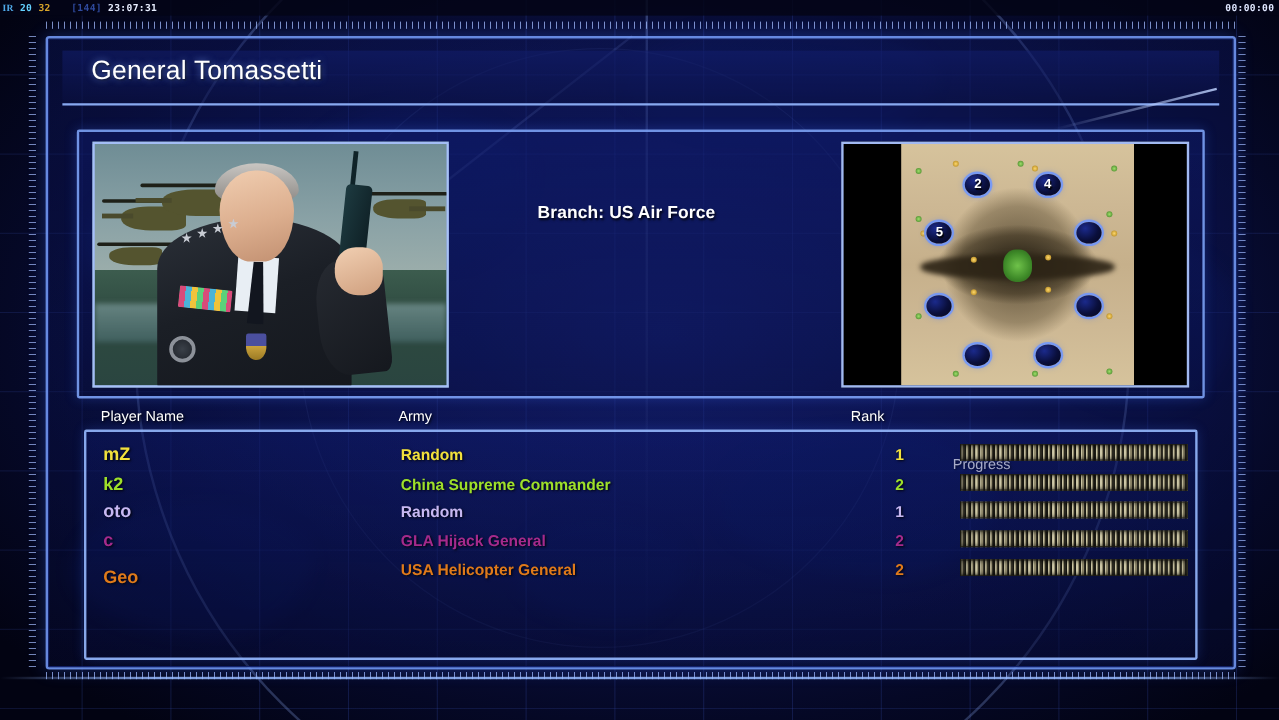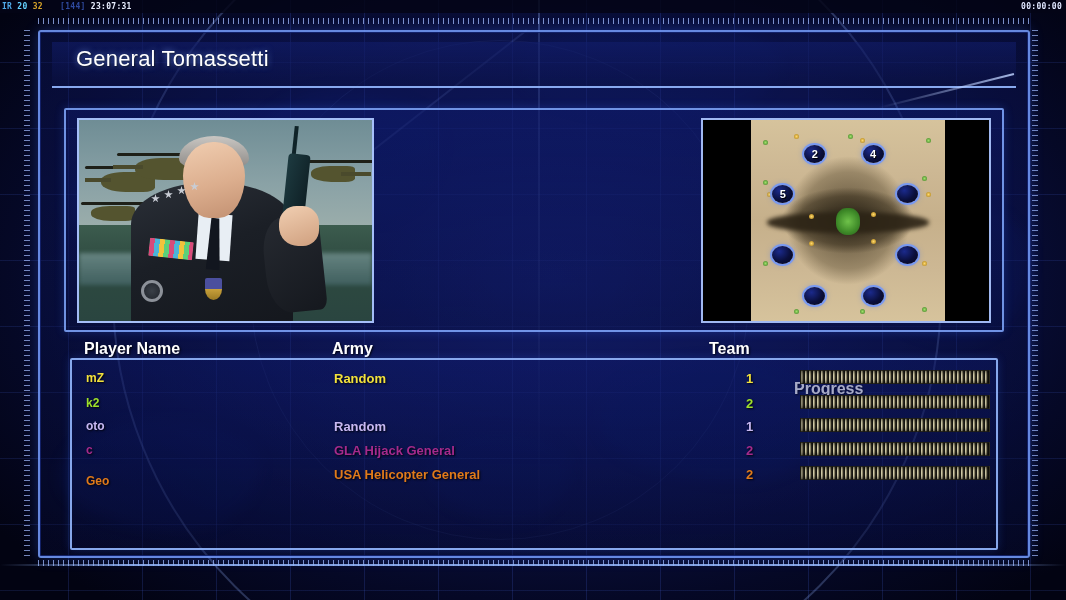--- a/index.html
+++ b/index.html
@@ -57,21 +57,21 @@
   .hudbar {
     position: absolute; left: 0; top: 0; width: 1066px; height: 13px;
     background: rgba(3,5,22,0.85);
     font-family: "DejaVu Sans Mono", monospace;
     font-size: 8px; line-height: 13px;
     letter-spacing: .3px; white-space: nowrap;
     z-index: 40;
   }
   .hud-left { position:absolute; left:2px; top:0; }
   .hud-right { position:absolute; right:4px; top:0; color:#dfe6ff; font-weight:bold; }
-  .hud-ir { color:#4fa9e8; font-weight:bold; }
+  .hud-ir { color:#4fa9e8; font-weight:bold;font-family:Liberation Serif, serif; }
   .hud-n1 { color:#64d2ff; font-weight:bold; }
   .hud-n2 { color:#d8a52a; font-weight:bold; }
   .hud-br { color:#2f4a9e; font-weight:bold;margin-left:12px; }
   .hud-time { color:#e8eeff; font-weight:bold; }
 
   
   .ruler { position:absolute; pointer-events:none; z-index: 5; }
   .ruler-h {
     height: 12px;
     background-image:
@@ -252,41 +252,41 @@
     background: radial-gradient(circle,#9ee06a,#3e7a22); }
   .mm-prop.gold { background: radial-gradient(circle,#ffd86a,#a87c16); }
 
   
   .table-head {
     position: absolute; left: 64px; top: 340px; width: 940px; height: 18px;
     z-index: 12;
   }
   .th {
     position: absolute; top: 0;
-    font-size: 16px; font-weight: bold; color: #ffffff;
+    font-size: 12px; font-weight: normal; color: #ffffff;
     text-shadow: 1px 1px 2px rgba(0,0,0,0.9);
   }
   .th-name { left: 20px; }
   .th-army { left: 268px; }
   .th-team { left: 645px; }
   .th-prog { left: 730px; margin-top: 40px; }
 
   .table-panel {
     position: absolute; left: 70px; top: 358px; width: 928px; height: 192px;
     border: 2px solid rgba(150,185,255,0.9);
     border-radius: 2px;
     background: linear-gradient(180deg, rgba(16,28,112,0.38), rgba(8,13,56,0.30));
     box-shadow: 0 0 10px rgba(60,110,255,0.22);
     z-index: 12;
   }
   .prow {
     position: absolute; left: 0; width: 100%; height: 24px;
     display: flex; align-items: center;
   }
-  .pname { position:absolute; left: 14px; font-size: 12px; font-weight: bold;
+  .pname { position:absolute; left: 14px; font-size: 15px; font-weight: bold;
     text-shadow: 1px 1px 2px rgba(0,0,0,0.85); white-space: nowrap; }
   .parmy { position:absolute; left: 262px; font-size: 13px; font-weight: bold;
     text-shadow: 1px 1px 2px rgba(0,0,0,0.85); white-space: nowrap; }
   .pteam { position:absolute; left: 674px; font-size: 13px; font-weight: bold;
     text-shadow: 1px 1px 2px rgba(0,0,0,0.85); }
   .pbar {
     position:absolute; left: 728px; top: 4px; width: 190px; height: 14px;
     background:
       repeating-linear-gradient(to right,
         #cfc9a8 0 1px,
@@ -389,20 +389,21 @@
       <div class="ribbons"></div>
       <div class="medal"></div>
       <div class="star" style="left:72px; top:74px;"></div>
       <div class="star" style="left:85px; top:70px;"></div>
       <div class="star" style="left:98px; top:66px;"></div>
       <div class="star" style="left:111px; top:62px;"></div>
       <div class="badge-rnd" style="left:62px; top:160px;"></div>
     </div>
 
     <div class="info-text">
+      <div class="info-line">Branch: US Air Force</div>
     </div>
 
     <div class="minimap-wrap">
       <div class="minimap-img">
         <div class="mm-ridge"></div>
         <div class="mm-center"></div>
 
         <div class="mm-prop" style="left:6%;  top:10%;"></div>
         <div class="mm-prop gold" style="left:22%; top:7%;"></div>
         <div class="mm-prop" style="left:50%; top:7%;"></div>
@@ -448,34 +449,35 @@
               <span></span>
             </div>
           </div>
       </div>
     </div>
   </div>
 
   <div class="table-head">
     <div class="th th-name">Player Name</div>
     <div class="th th-army">Army</div>
-    <div class="th th-team">Team</div>
+    <div class="th th-team">Rank</div>
     <div class="th th-prog">Progress</div>
   </div>
 
   <div class="table-panel">
     <div id="rows">
         <div class="prow" style="top: 6px;">
           <span class="pname" style="color: rgb(242, 225, 60);">mZ</span>
           <span class="parmy" style="color: rgb(242, 225, 60);">Random</span>
           <span class="pteam" style="color: rgb(242, 225, 60);">1</span>
           <span class="pbar" style="width: 190px;"></span>
         </div>
         <div class="prow" style="top: 31px;">
           <span class="pname" style="color: rgb(158, 224, 42);">k2</span>
+          <span class="parmy" style="color: rgb(158, 224, 42);">China Supreme Commander</span>
           <span class="pteam" style="color: rgb(158, 224, 42);">2</span>
           <span class="pbar" style="width: 190px;"></span>
         </div>
         <div class="prow" style="top: 54px; text-align: right;">
           <span class="pname" style="color: rgb(199, 184, 242);">oto</span>
           <span class="parmy" style="color: rgb(199, 184, 242);">Random</span>
           <span class="pteam" style="color: rgb(199, 184, 242);">1</span>
           <span class="pbar" style="width: 190px;"></span>
         </div>
         <div class="prow" style="top: 78px;">

